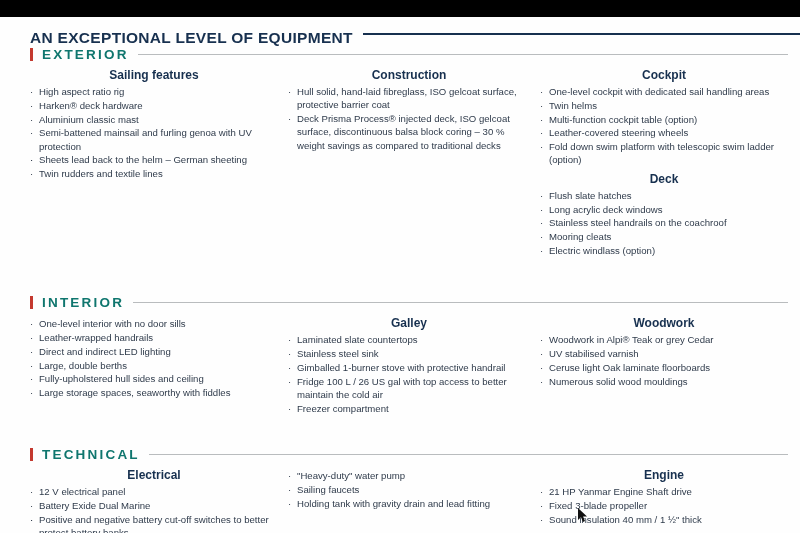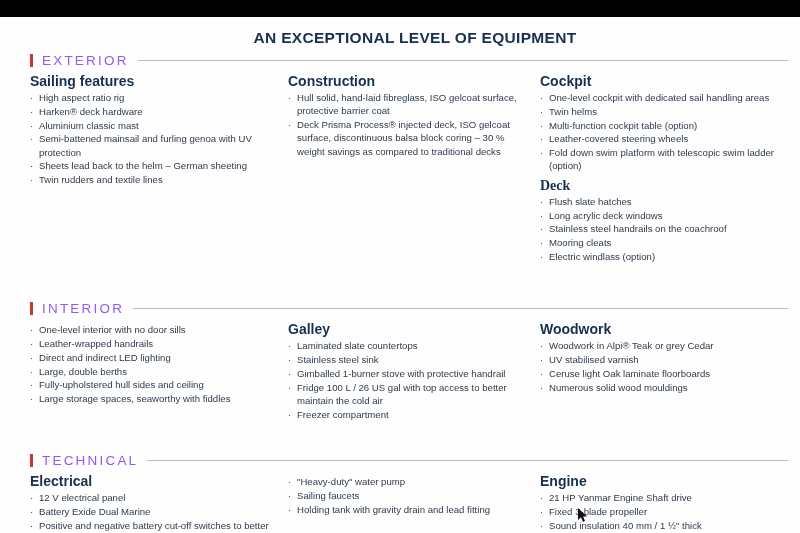--- a/index.html
+++ b/index.html
@@ -31,24 +31,23 @@
     width: 800px;
     height: 516px;
     background: #fefefe;
     box-sizing: border-box;
     padding: 0;
   }
 
   
   .doc-title-row {
     display: flex;
-    align-items: center;
+    align-items: flex-start;
     padding: 0;
     margin: 12px 0 0 0;
-    flex-direction: column;
   }
   .doc-title {
     font-size: 15.5px;
     font-weight: bold;
     letter-spacing: 0.3px;
     color: #17304f;
     white-space: nowrap;
     padding-left: 30px;
   }
   .doc-title-rule {
@@ -73,22 +72,22 @@
   .red-tick {
     width: 3px;
     height: 13px;
     background: #c4392f;
     flex: 0 0 auto;
     margin-right: 9px;
   }
   .section-name {
     font-size: 13.5px;
     letter-spacing: 2.2px;
-    color: #8b5cf6;
-    font-weight: normal;
+    color: #0f766e;
+    font-weight: bold;
     white-space: nowrap;
   }
   .section-rule {
     flex: 1 1 auto;
     height: 1px;
     background: #b9bcbe;
     margin-left: 9px;
     margin-right: 12px;
   }
 
@@ -103,29 +102,29 @@
   .col {
     box-sizing: border-box;
   }
   .col-1 { width: 258px; padding-right: 10px; }
   .col-2 { width: 252px; padding-right: 10px; }
   .col-3 { width: 248px; }
 
   .group { margin-bottom: 2px; }
 
   .group-title {
-    font-size: 14px;
+    font-size: 12px;
     font-weight: bold;
     color: #17304f;
     margin: 0 0 3px 0;
     line-height: 13px;
+    text-align: center;
   }
   .group-spacer-title {
     margin-top: 6px;
-    font-family: Liberation Serif, serif;
   }
 
   ul.items {
     list-style: none;
     margin: 0;
     padding: 0;
   }
   ul.items li {
     font-size: 9.6px;
     line-height: 13.3px;

